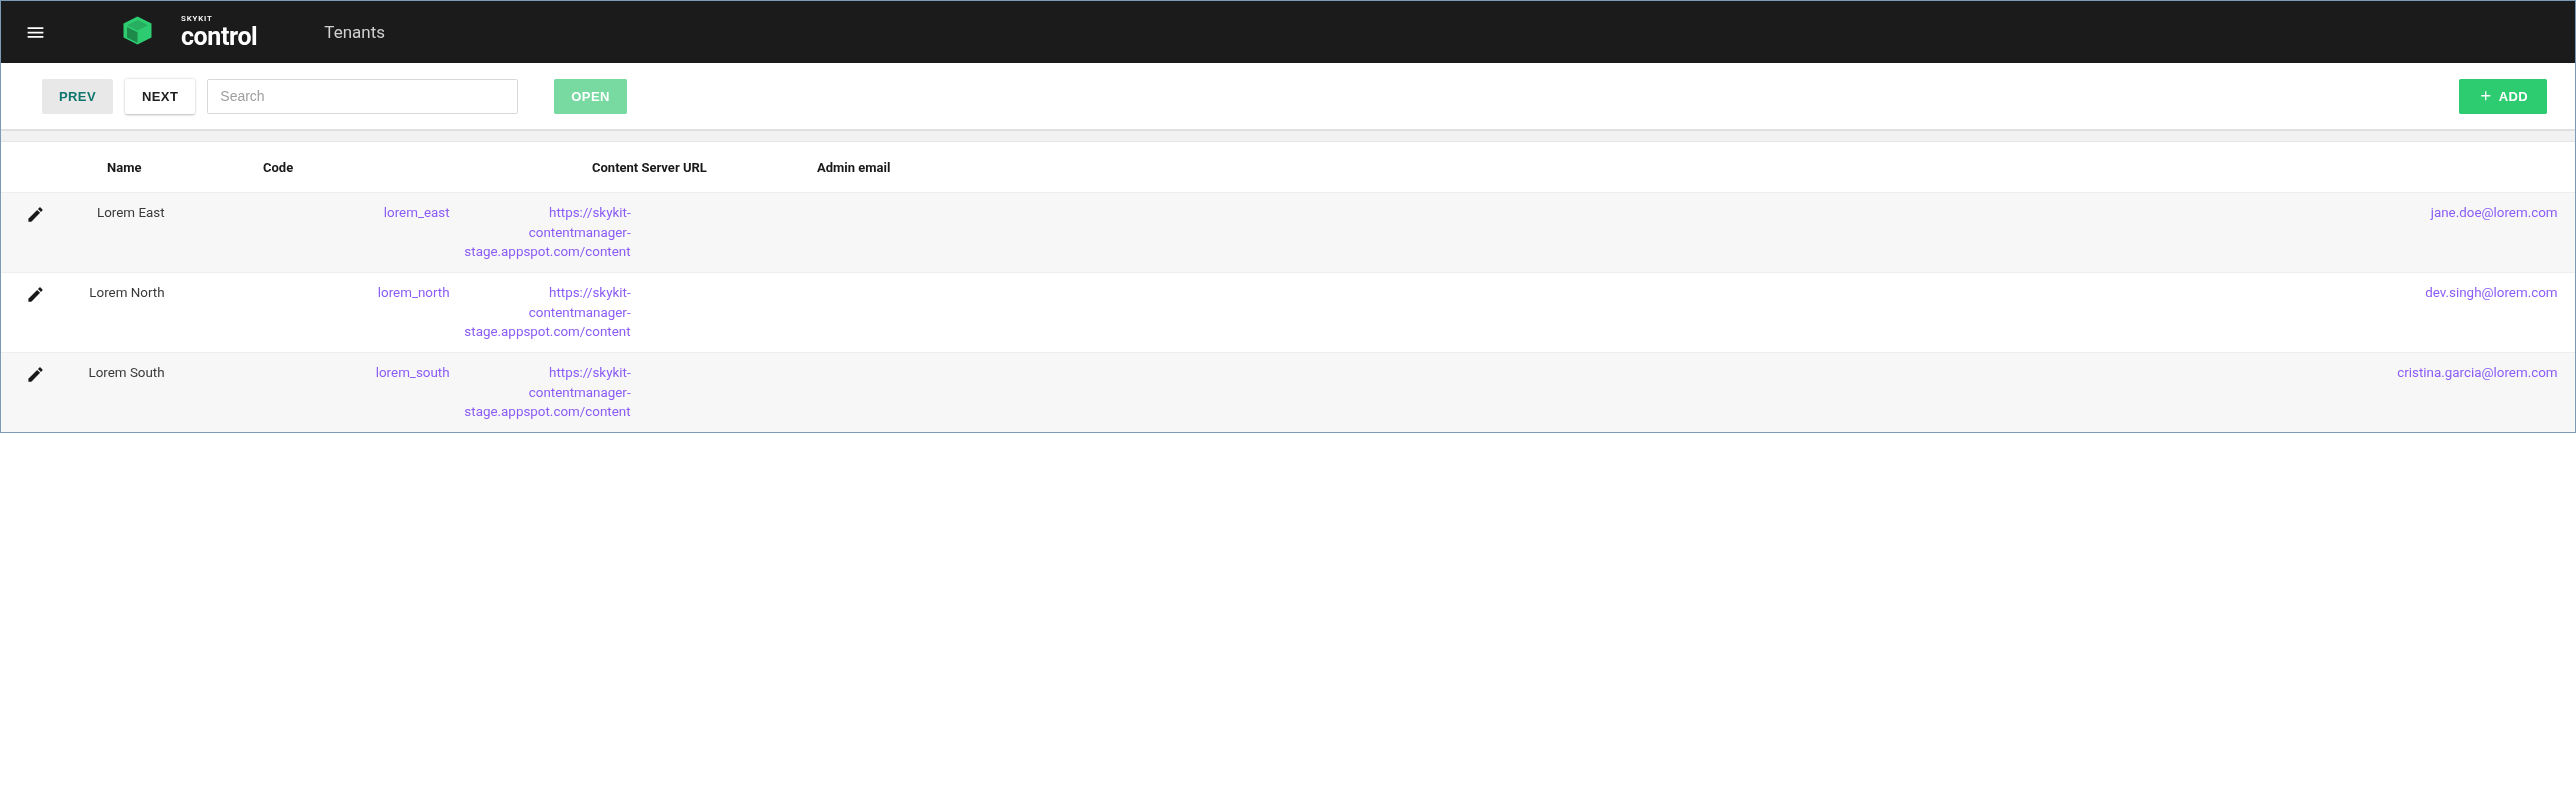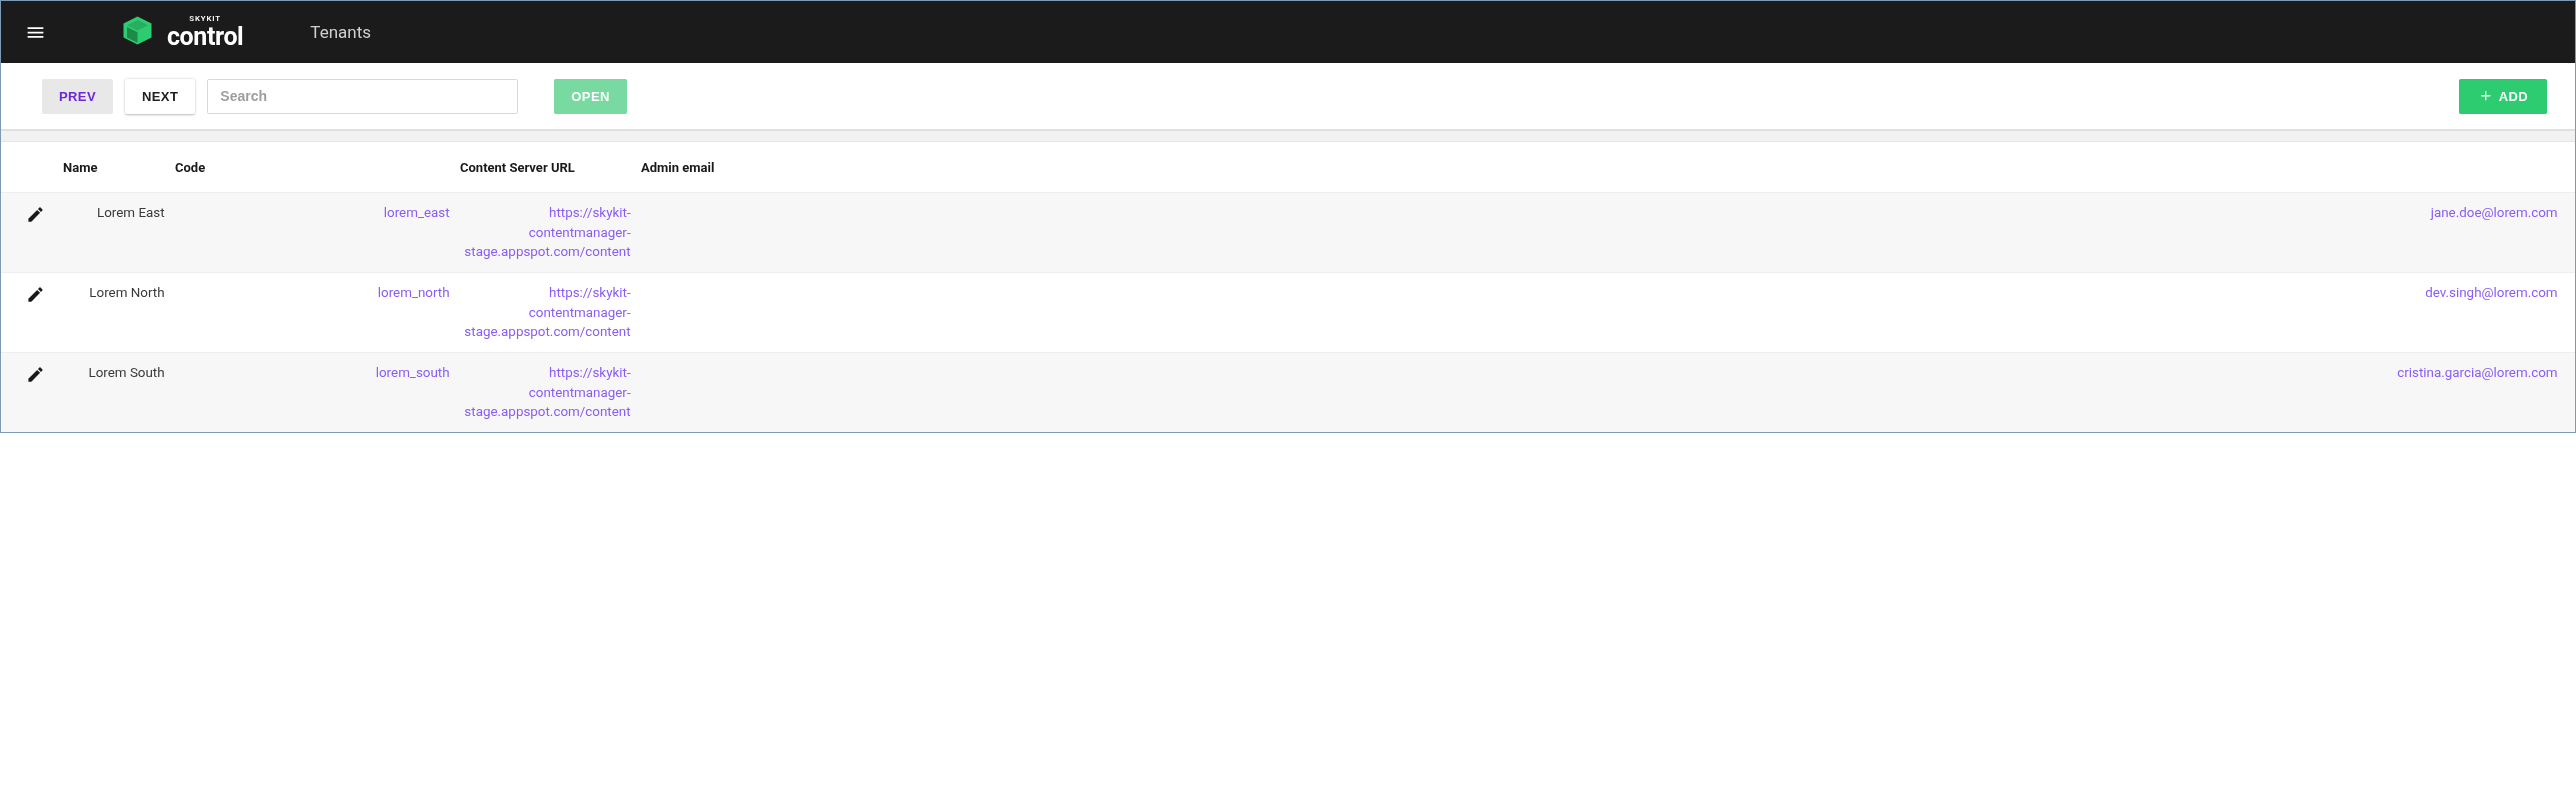--- a/index.html
+++ b/index.html
@@ -32,23 +32,22 @@
     cursor: pointer;
   }
   .hamburger svg {
     width: 21px;
     height: 21px;
     fill: #ffffff;
   }
   .logo-block {
     display: flex;
     align-items: center;
-    gap: 12px;
+    gap: 26px;
     margin-left: 43px;
-    text-align: center;
   }
   .logo-mark svg {
     width: 35px;
     height: 35px;
   }
   .logo-text {
     display: flex;
     flex-direction: column;
     color: #ffffff;
     line-height: 1;
@@ -87,41 +86,40 @@
     letter-spacing: 0.4px;
     border: none;
     cursor: pointer;
     display: inline-flex;
     align-items: center;
     justify-content: center;
     border-radius: 1.7px;
   }
   .btn-prev {
     background: #e8e8e8;
-    color: #6d28d9;
+    color: #0f766e;
     cursor: default;
   }
   .btn-next {
     background: #ffffff;
     color: #212121;
     box-shadow: 0 0.9px 2.6px rgba(0,0,0,0.18), 0 0.9px 1.7px rgba(0,0,0,0.1);
   }
   .search-wrap {
     margin-left: auto;
   }
   .search-input {
     width: 311px;
     height: 35px;
     padding: 0 12px;
     font-size: 14px;
     border: 0.9px solid #d8d8d8;
     border-radius: 1.7px;
     outline: none;
     color: #333;
-    font-weight: bold;
   }
   .search-input::placeholder {
     color: #9e9e9e;
   }
   .btn-open {
     background: #78d9a1;
     color: #ffffff;
     margin-left: 24px;
   }
   .spacer {
@@ -155,20 +153,21 @@
     grid-template-columns: 55px 112px 285px 181px 1fr;
     align-items: flex-start;
     padding: 10.4px 7px;
   }
   .thead {
     font-weight: 700;
     font-size: 13px;
     color: #1a1a1a;
     padding-top: 17px;
     padding-bottom: 14px;
+    gap: 44px;
   }
   .trow {
     font-size: 13.4px;
     color: #3a3a3a;
     border-top: 0.9px solid #eeeeee;
     padding-top: 10.4px;
     padding-bottom: 10.4px;
     text-align: right;
   }
   .trow:nth-of-type(even) {

